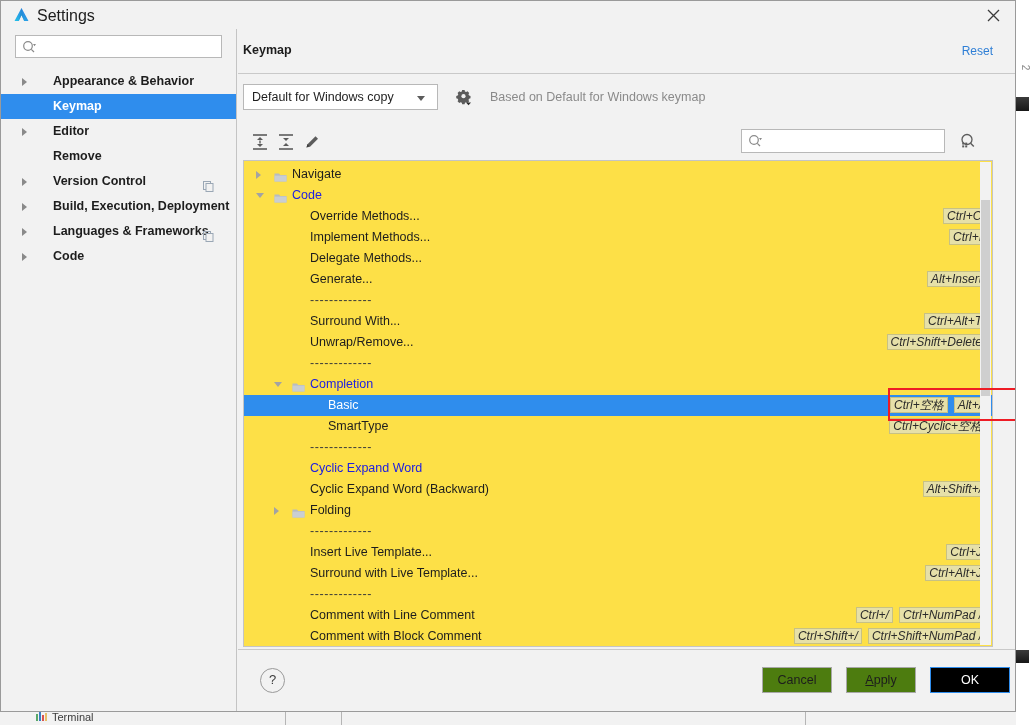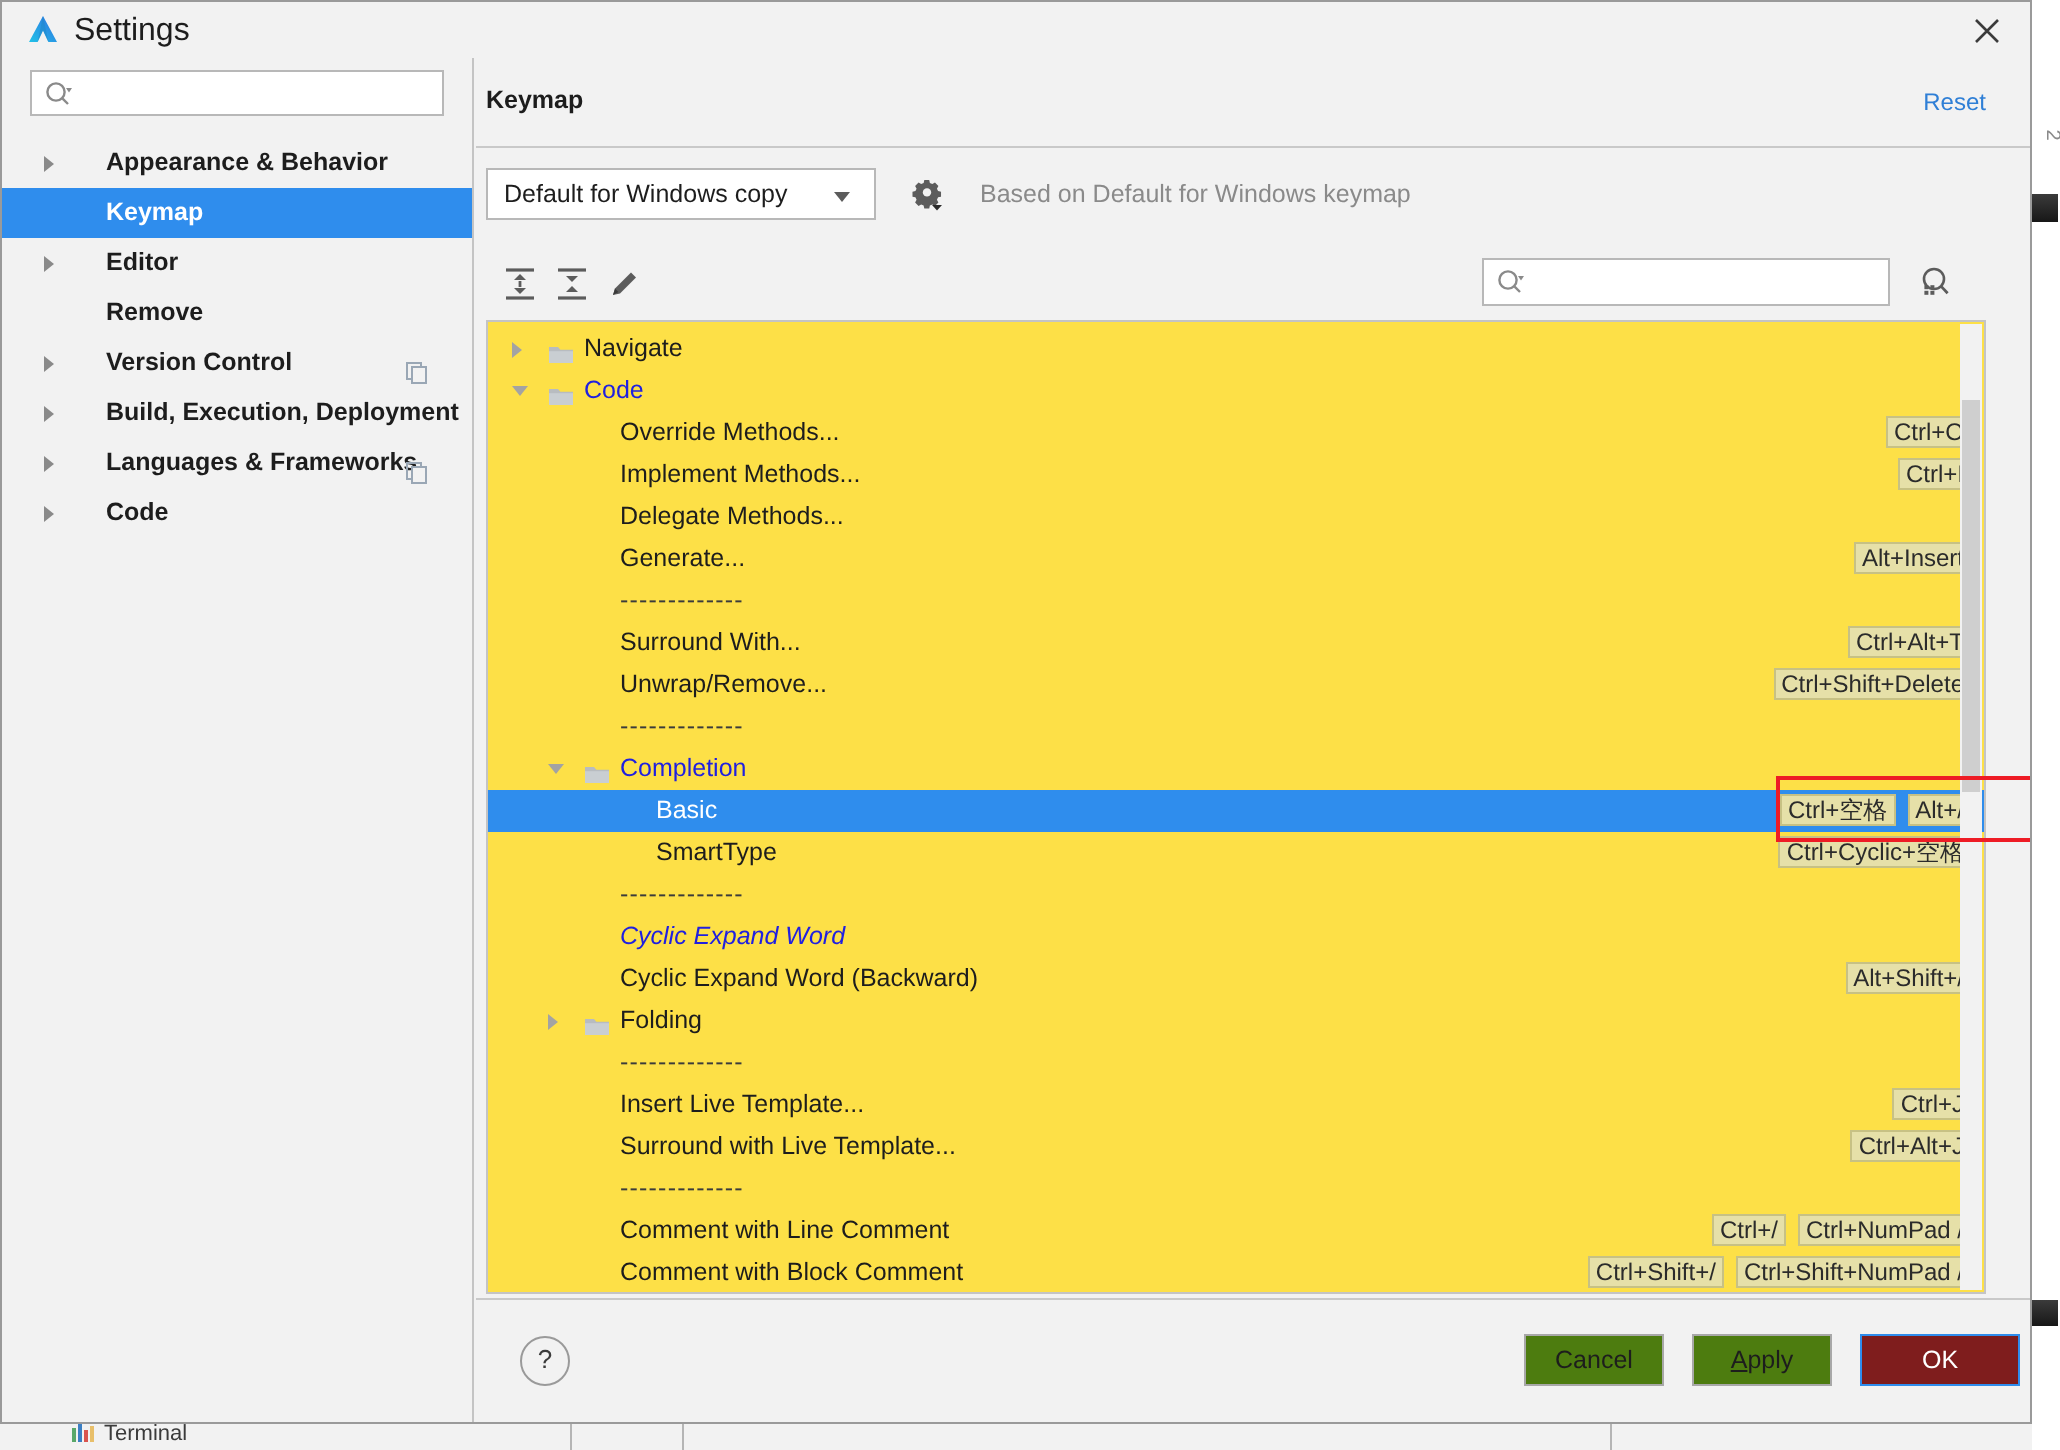--- a/index.html
+++ b/index.html
@@ -201,21 +201,21 @@
     position: absolute; top: 8px;
     width: 0; height: 0;
     border-top: 5px solid #a3a3a3;
     border-left: 4px solid transparent;
     border-right: 4px solid transparent;
   }
   .trow .folder { position: absolute; top: 5px; }
   .trow .tlabel { position: absolute; top: 0; }
   .trow .tlabel.link { color: #2020e0; }
   .trow .tlabel.dashes { color: #3b3b3b; letter-spacing: 0.6px; }
-  .shortcuts { position: absolute; right: 6px; top: 2px; }
+  .shortcuts { position: absolute; right: 6px; top: 2px; font-style: italic; }
   .kbd {
     display: inline-block;
     background: #e6e0a8;
     border: 1px solid #c7c184;
     color: #2b2b2b;
     font-size: 12px;
     line-height: 14px;
     padding: 0 3px;
     margin-left: 6px;
     vertical-align: top;
@@ -246,21 +246,21 @@
     border: 1px solid #9a9a9a; border-radius: 50%;
     font-size: 13px; color: #3b3b3b; text-align: center; line-height: 22px;
     cursor: pointer;
   }
   .btn {
     position: absolute; top: 18px; height: 26px;
     background: #4d7c0f; border: 1px solid #a8a8a8; box-sizing: border-box;
     font-size: 12.5px; color: #1d1d1d; text-align: center; line-height: 24px;
     cursor: pointer;
   }
-  .btn.primary { background: #7f1d1d; border-color: #2f8ded; color: #ffffff; }
+  .btn.primary { background: #000000; border-color: #2f8ded; color: #ffffff; }
   .btn .mnem { text-decoration: underline; }
 </style>
 </head>
 <body>
 
 <div id="ide-bg">
   <div class="ide-left-rail"></div>
   <div class="ide-left-vert">7: Structure</div>
   <div class="ide-left-sq"></div>
 
@@ -448,21 +448,21 @@
             <span class="shortcuts"><span class="kbd">Ctrl+空格</span><span class="kbd">Alt+/</span></span>
           </div>
           <div class="trow">
             <span class="tlabel" style="left: 84px;">SmartType</span>
             <span class="shortcuts"><span class="kbd">Ctrl+Cyclic+空格</span></span>
           </div>
           <div class="trow">
             <span class="tlabel dashes" style="left: 66px;">-------------</span>
           </div>
           <div class="trow">
-            <span class="tlabel link" style="left: 66px; font-style: italic;">Cyclic Expand Word</span>
+            <span class="tlabel link" style="left: 66px;">Cyclic Expand Word</span>
           </div>
           <div class="trow">
             <span class="tlabel" style="left: 66px;">Cyclic Expand Word (Backward)</span>
             <span class="shortcuts"><span class="kbd">Alt+Shift+/</span></span>
           </div>
           <div class="trow">
             <span class="tarrow-r" style="left: 30px;"></span>
             <span class="folder" style="left: 48px;"><svg width="13" height="11" viewBox="0 0 13 11">
                 <path d="M0.5 1.5 h4.5 l1.2 1.4 h6.3 v6.6 h-12 Z" fill="#b8bcc0"></path>
                 <path d="M0.5 3.6 h12 v5.9 h-12 Z" fill="#c9ced2"></path>

